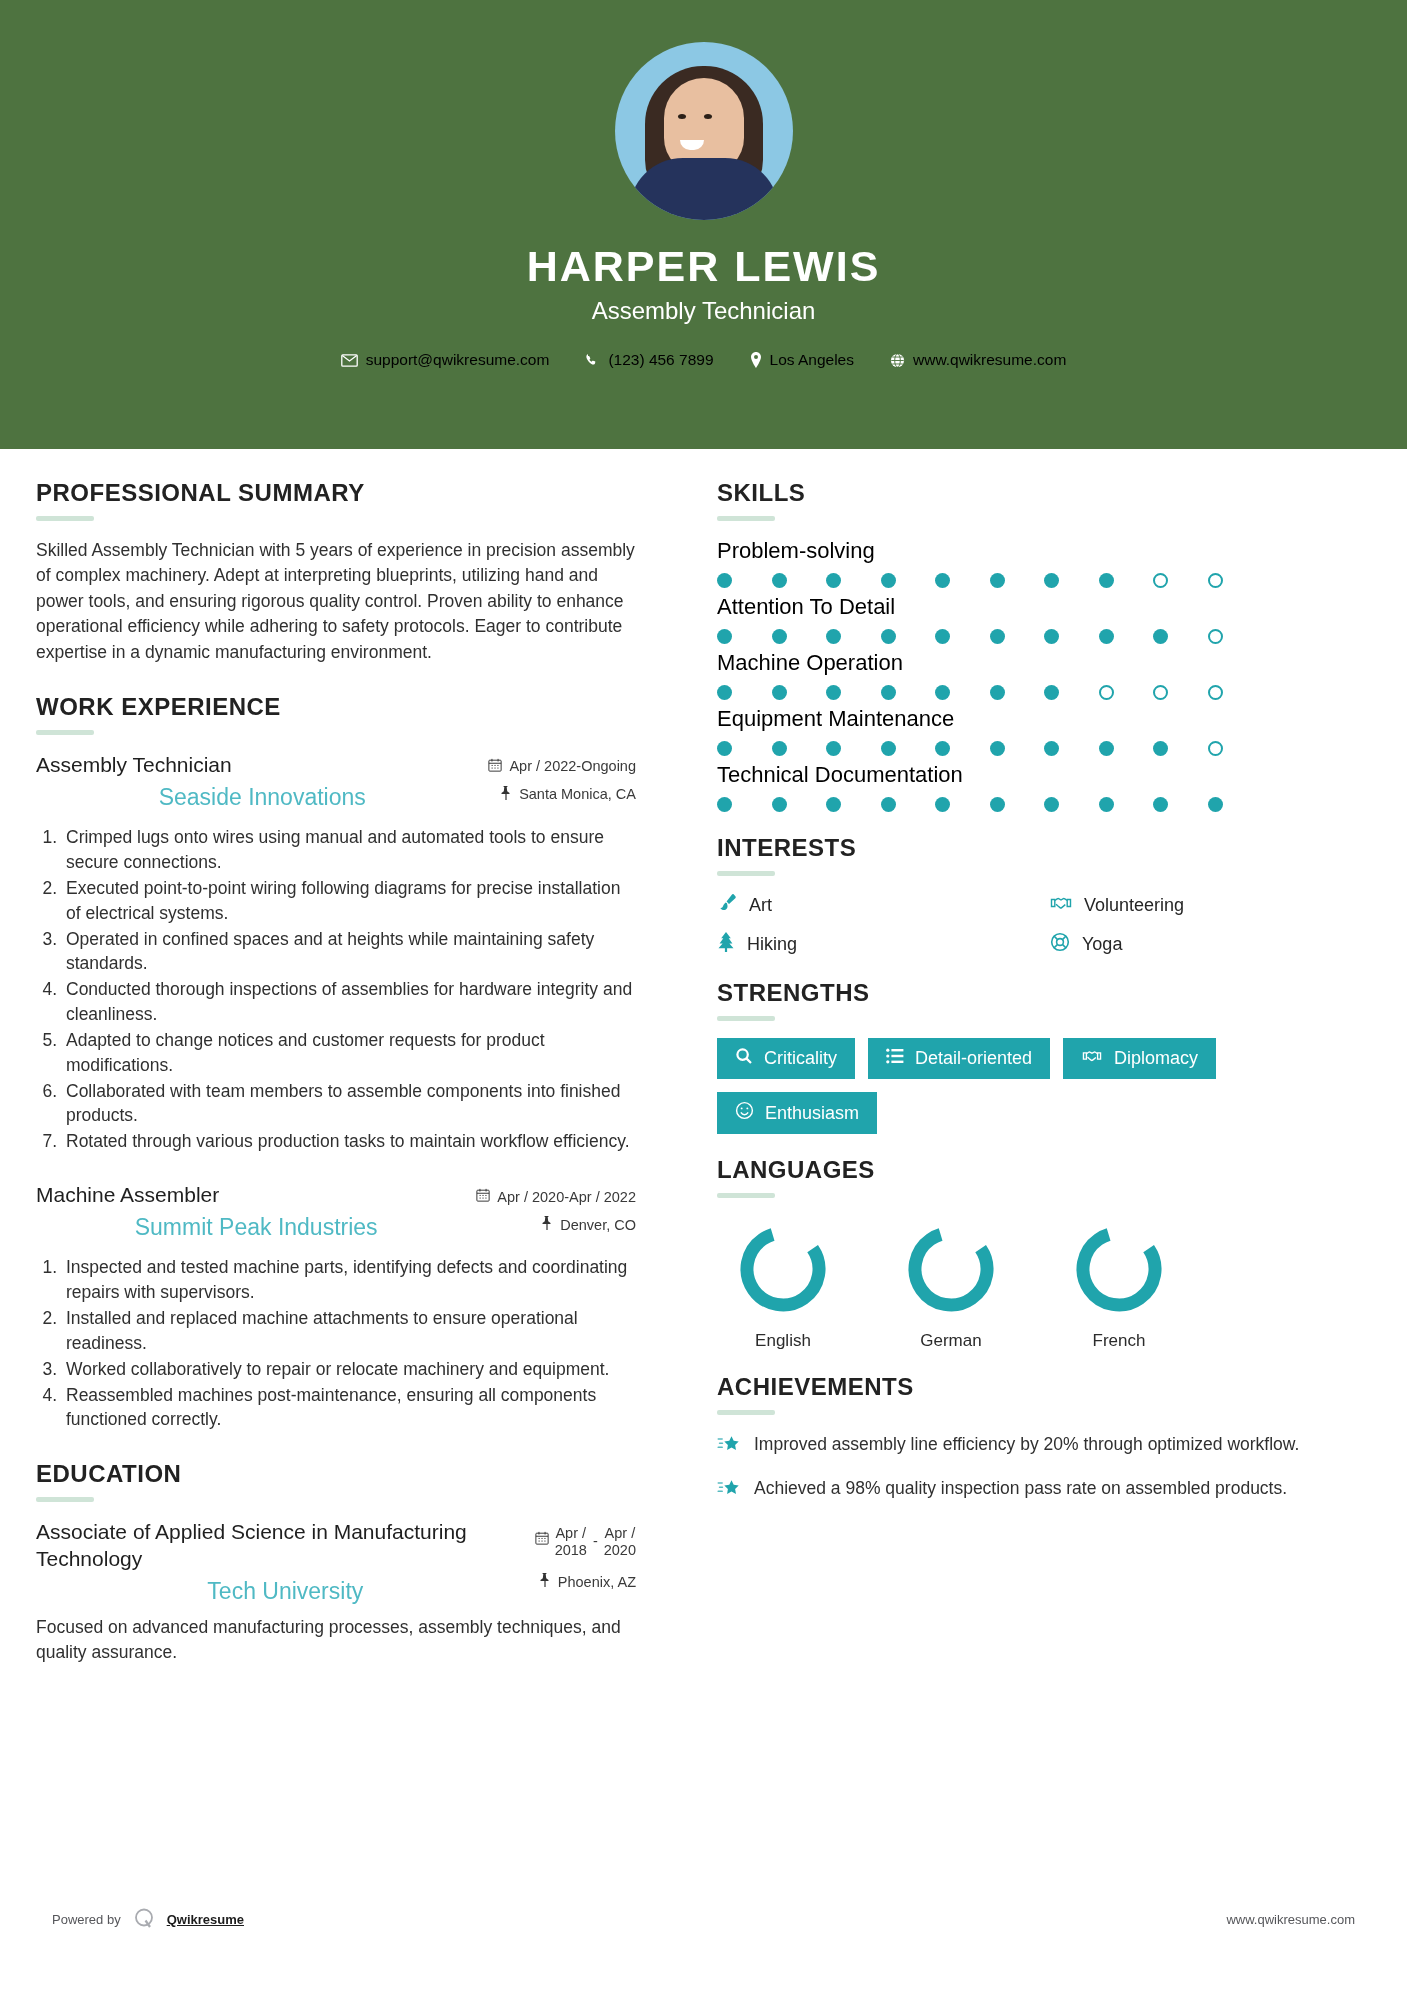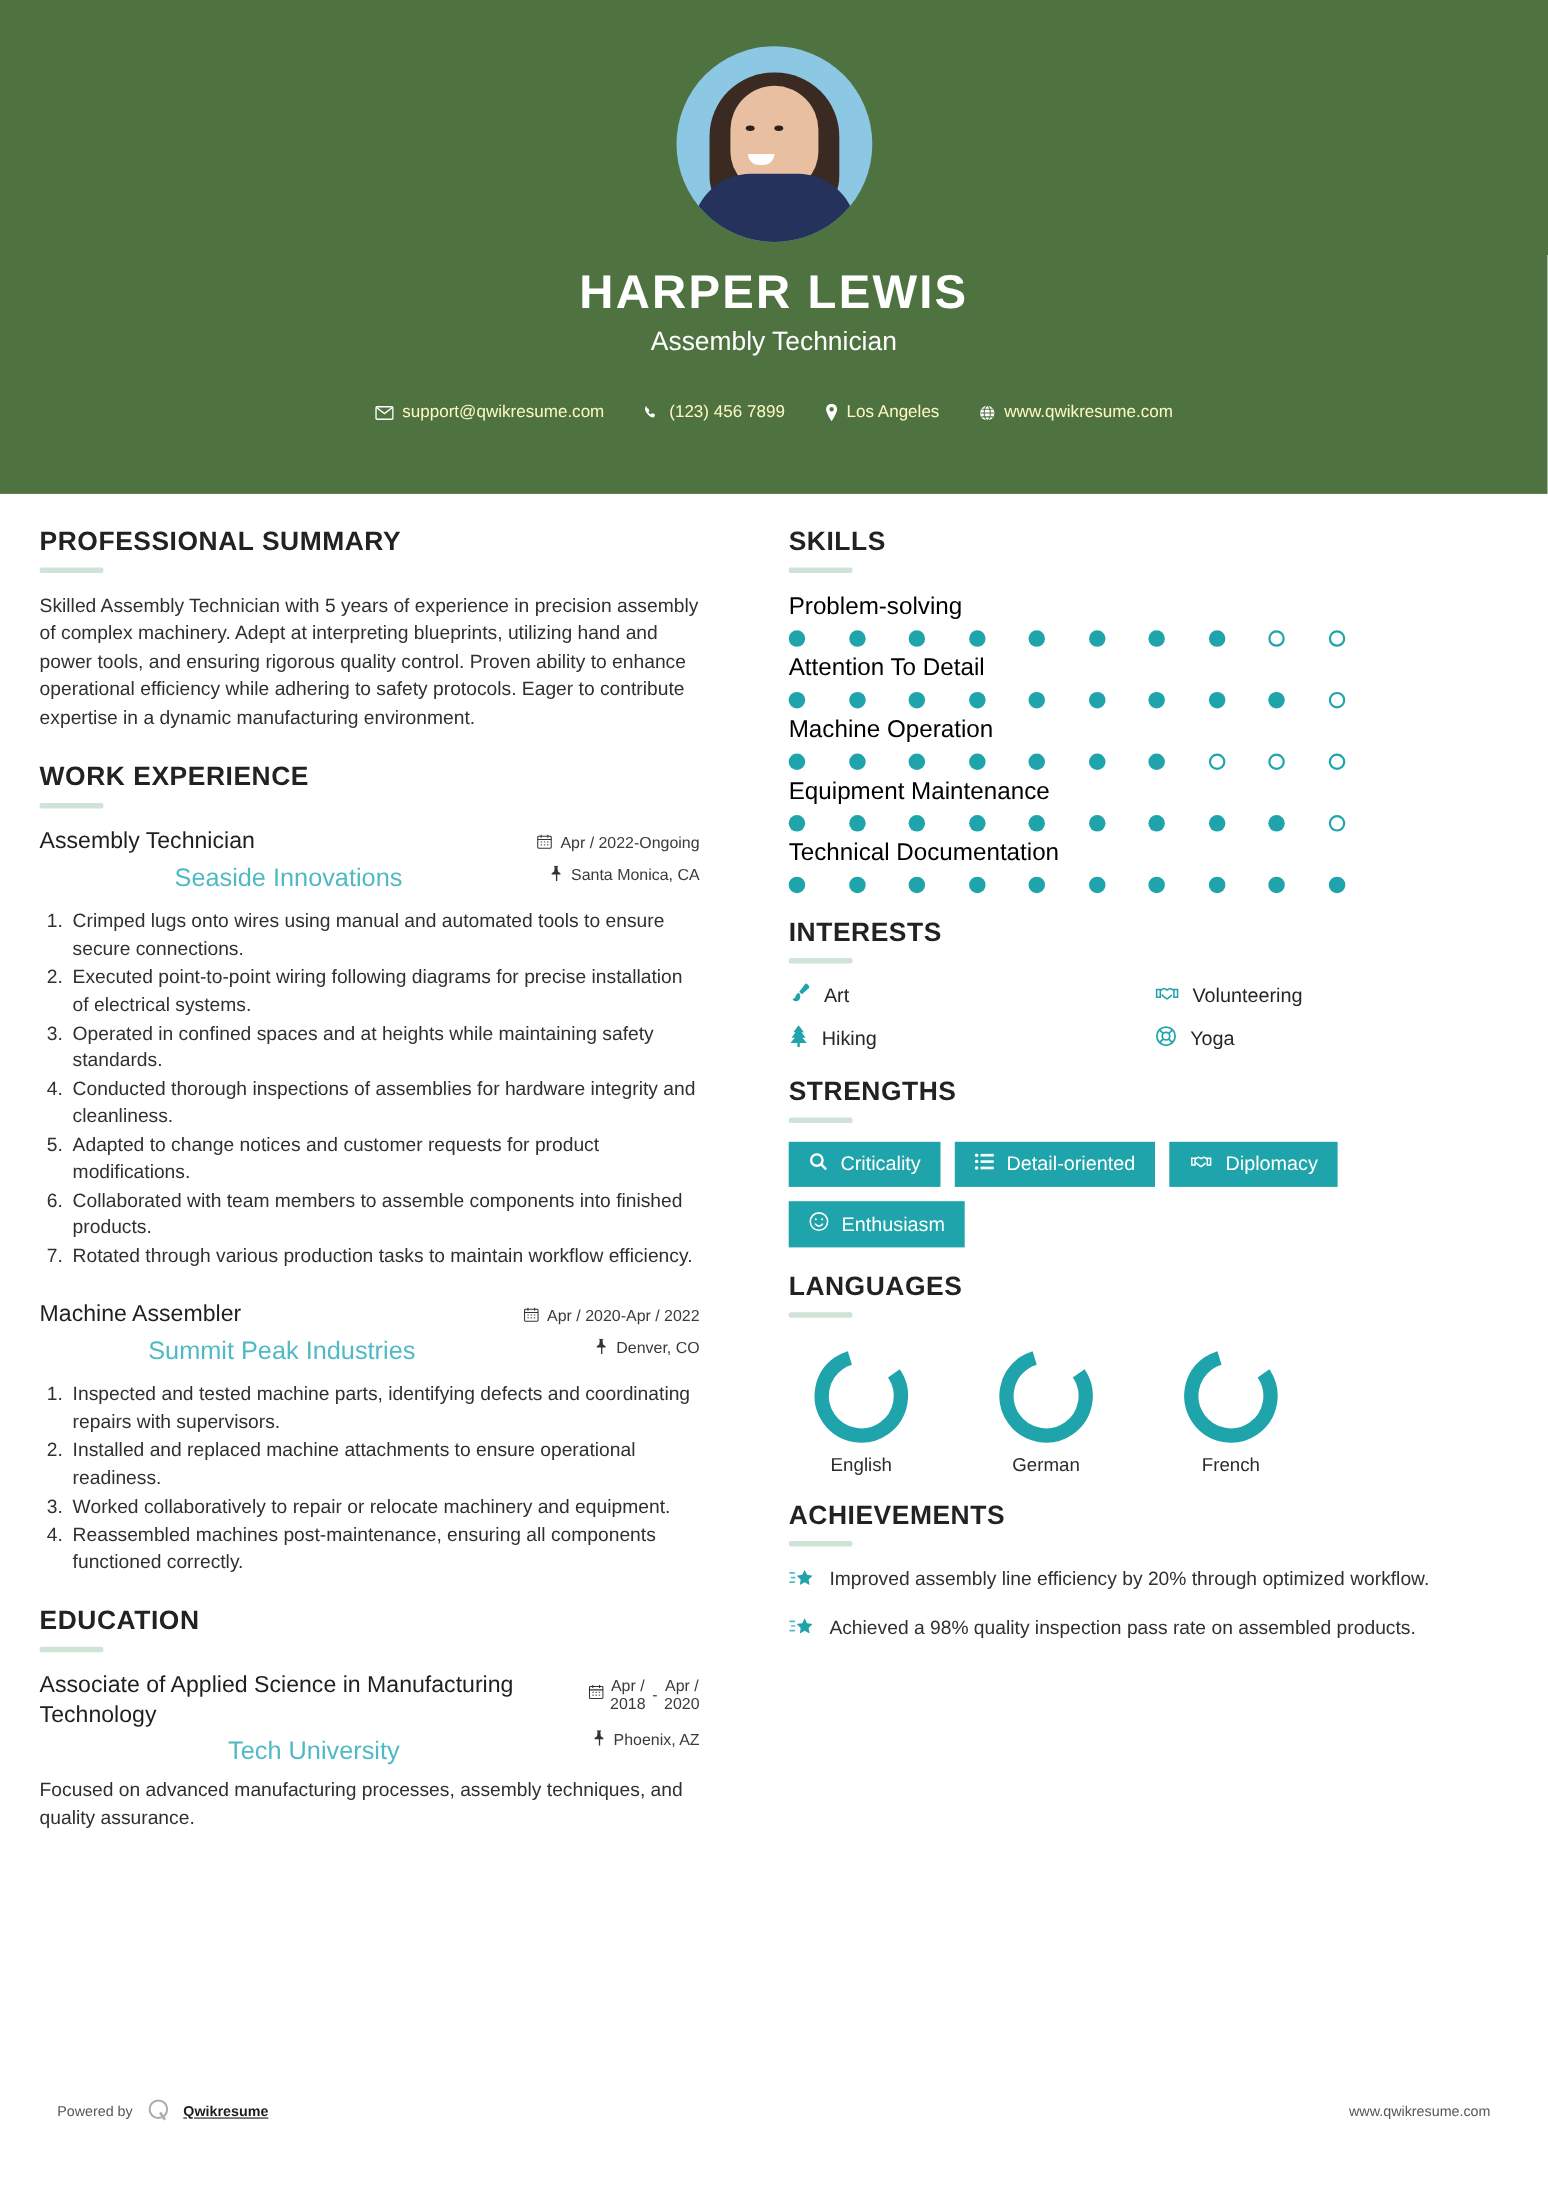--- a/index.html
+++ b/index.html
@@ -85,25 +85,25 @@
     color: #ffffff;
     line-height: 1.05;
   }
   .role {
     margin-top: 8px;
     font-size: 24px;
     color: #ffffff;
     font-weight: 400;
   }
   .contact-row {
-    margin-top: 41px;
+    margin-top: 26px;
     display: flex;
     align-items: center;
     gap: 24px;
-    color: #fef9c3;
+    color: #000000;
     font-size: 15.5px;
   }
   .contact-item {
     display: flex;
     align-items: center;
     gap: 8px;
     padding: 0 6px;
   }
   .contact-item svg { display: block; }
 
@@ -254,20 +254,21 @@
   .langs {
     display: flex;
     gap: 36px;
     padding-top: 6px;
   }
   .lang {
     width: 132px;
     text-align: center;
   }
   .lang-label {
+    margin-top: 10px;
     font-size: 17px;
     color: #2b2b2b;
   }
 
   
   .ach {
     display: flex;
     gap: 13px;
     margin-bottom: 14px;
     font-size: 17.5px;

